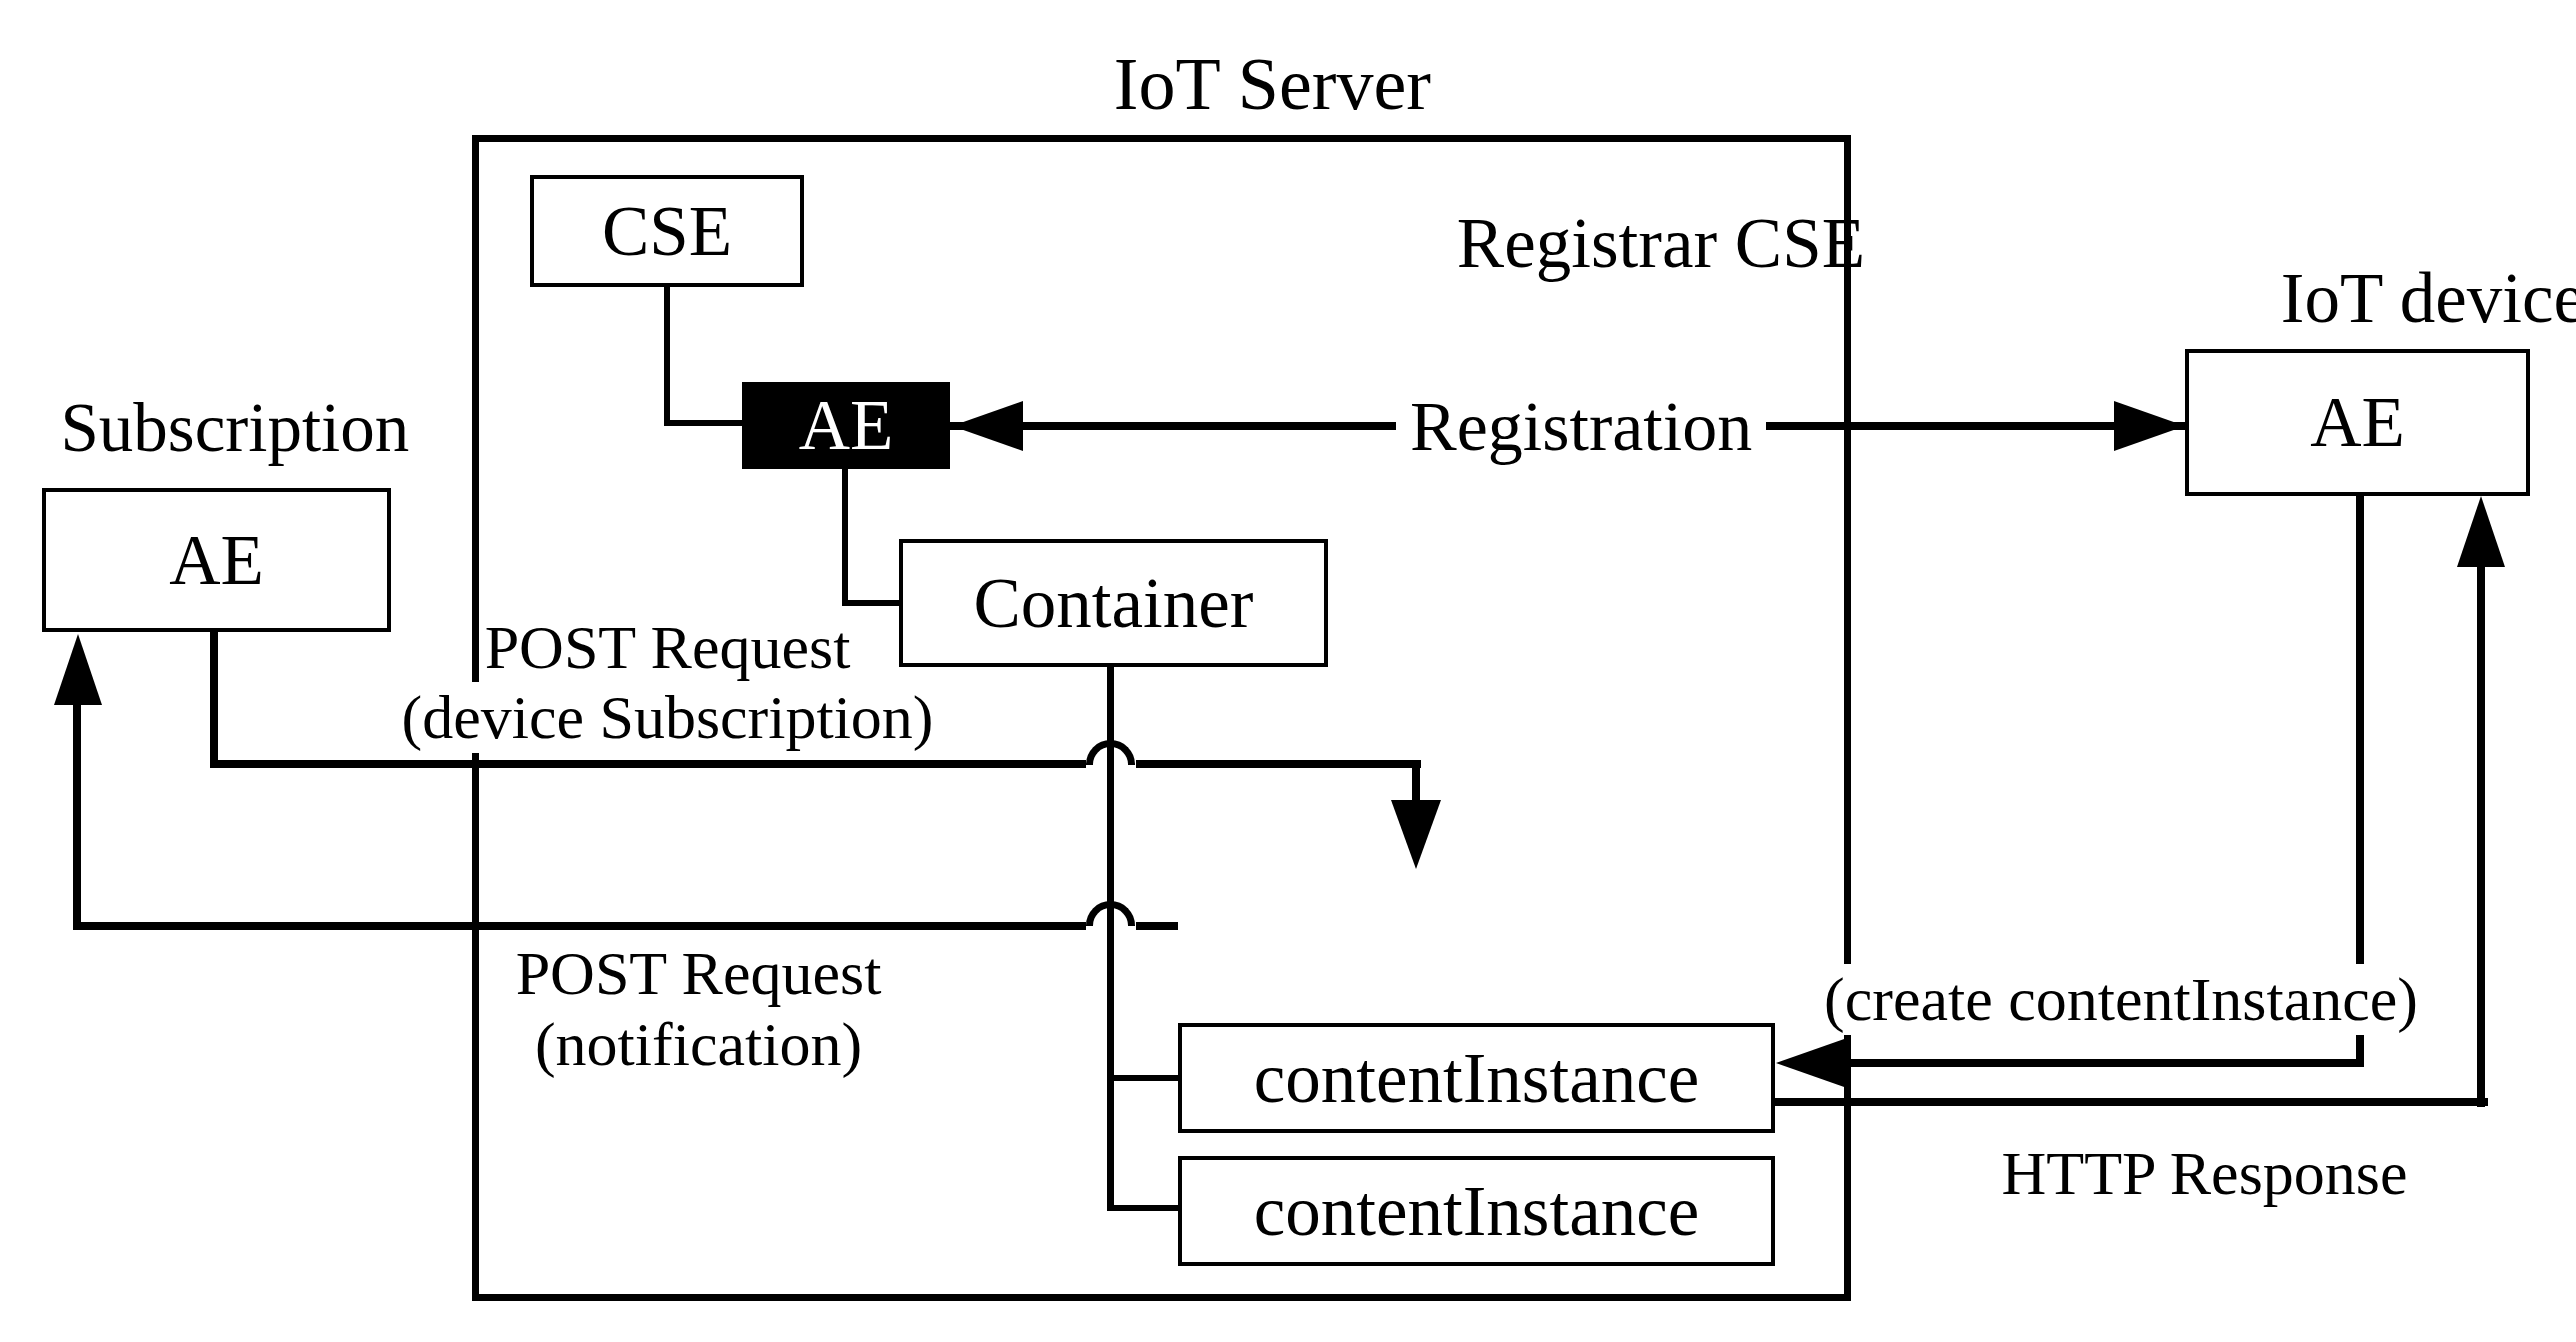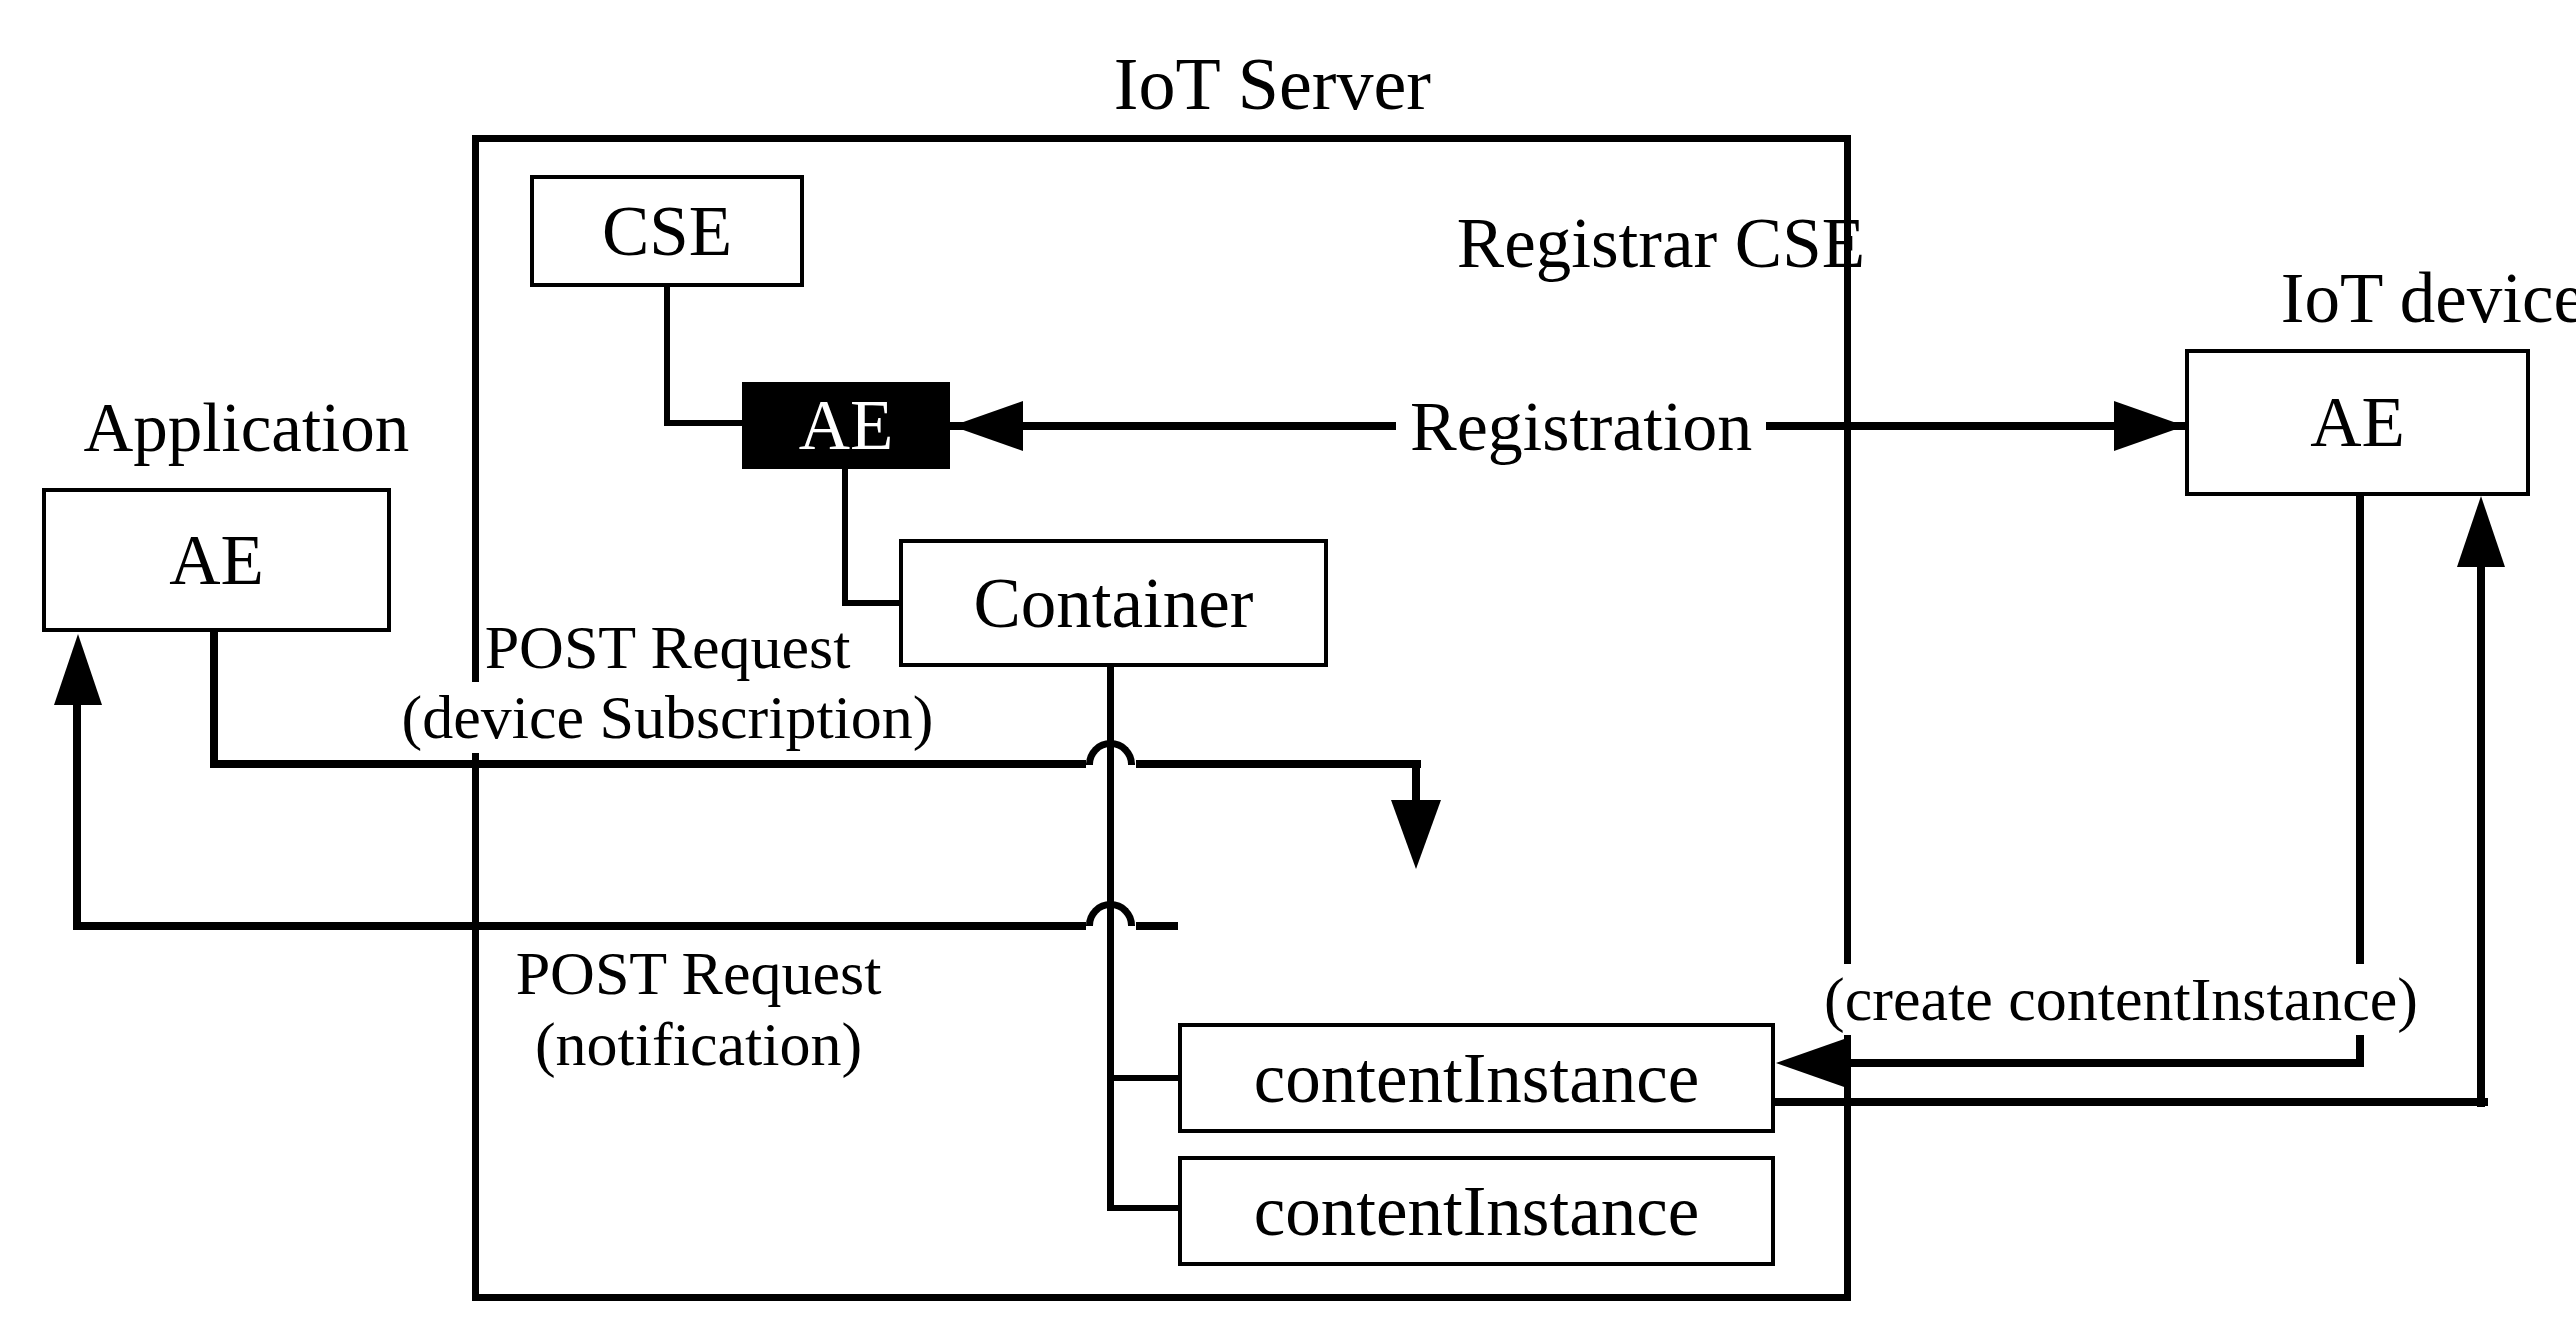--- a/index.html
+++ b/index.html
@@ -27,21 +27,21 @@
   .regwrap span{display:inline-block;background:#fff;padding:0 14px;font-size:70px;line-height:71px;}
 </style>
 </head>
 <body>
 
 <div class="canvas">
 
   <div class="label title" style="left:901px;top:42px;width:530px;">IoT Server</div>
   <div class="label section" style="left:1299px;top:168px;width:566px;margin-top:35px;">Registrar CSE</div>
   <div class="label section" style="left:2143px;top:258px;width:442px;">IoT device</div>
-  <div class="label section" style="left:20.3px;top:389px;width:389px;font-size:69px;">Application</div>
+  <div class="label section" style="left:20.3px;top:389px;width:389px;font-size:69px;">Subscription</div>
 
   <div class="box outer" style="left:472px;top:135px;width:1379px;height:1166px;"></div>
 
   <div class="line" style="left:664px;top:287px;width:6.2px;height:139px;"></div>
   <div class="line" style="left:664px;top:420px;width:82px;height:6.2px;"></div>
   <div class="line" style="left:842px;top:468px;width:6.2px;height:138px;"></div>
   <div class="line" style="left:842px;top:600px;width:60px;height:6.2px;"></div>
   <div class="line" style="left:1107px;top:665px;width:7px;height:546px;"></div>
   <div class="line" style="left:1107px;top:1075px;width:74px;height:6.2px;"></div>
   <div class="line" style="left:1107px;top:1205px;width:74px;height:6.2px;"></div>
@@ -84,15 +84,16 @@
   </div>
 
   <div class="ann" style="left:358px;top:612px;width:619px;">POST Request</div>
   <div class="ann onwhite" style="left:358px;top:682px;width:619px;">(device Subscription)</div>
 
   <div class="ann" style="left:482px;top:938px;width:433px;">POST Request</div>
   <div class="ann" style="left:482px;top:1009px;width:433px;">(notification)</div>
 
   <div class="ann onwhite" style="left:1803px;top:964px;width:636px;">(create contentInstance)</div>
 
+  <div class="ann" style="left:1895px;top:1138px;width:619px;">HTTP Response</div>
 
 </div>
 
 
 </body></html>

